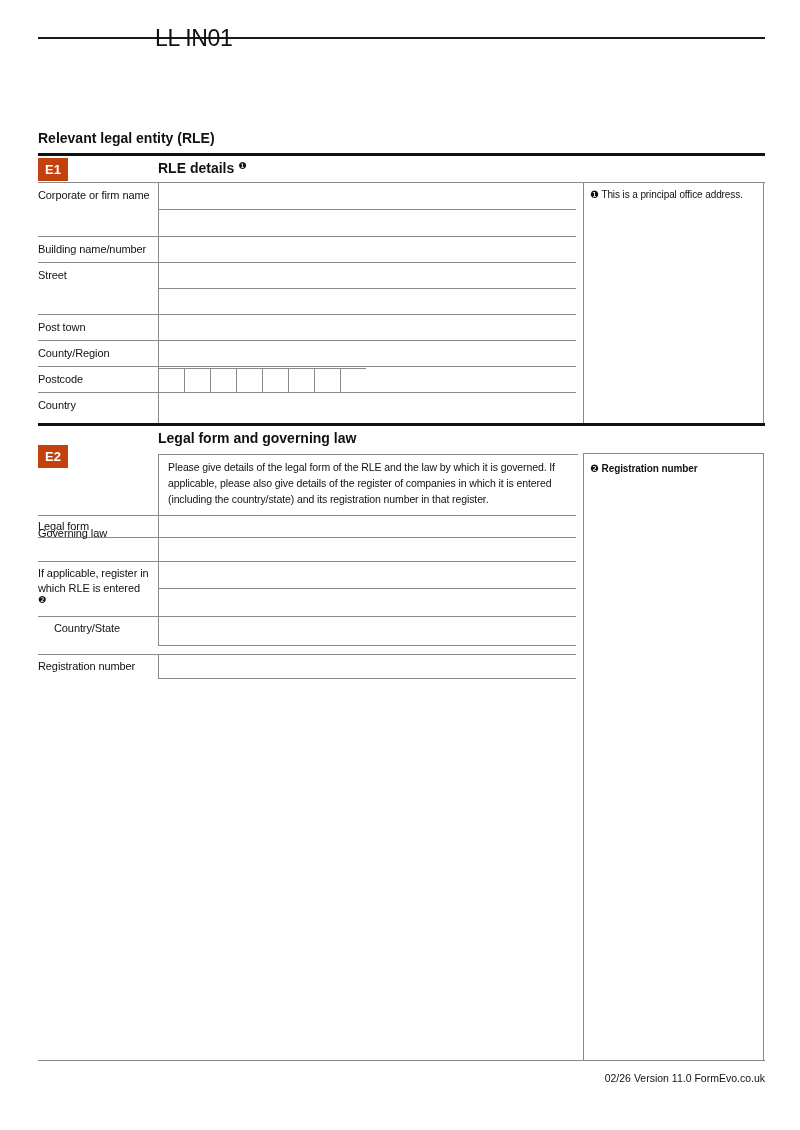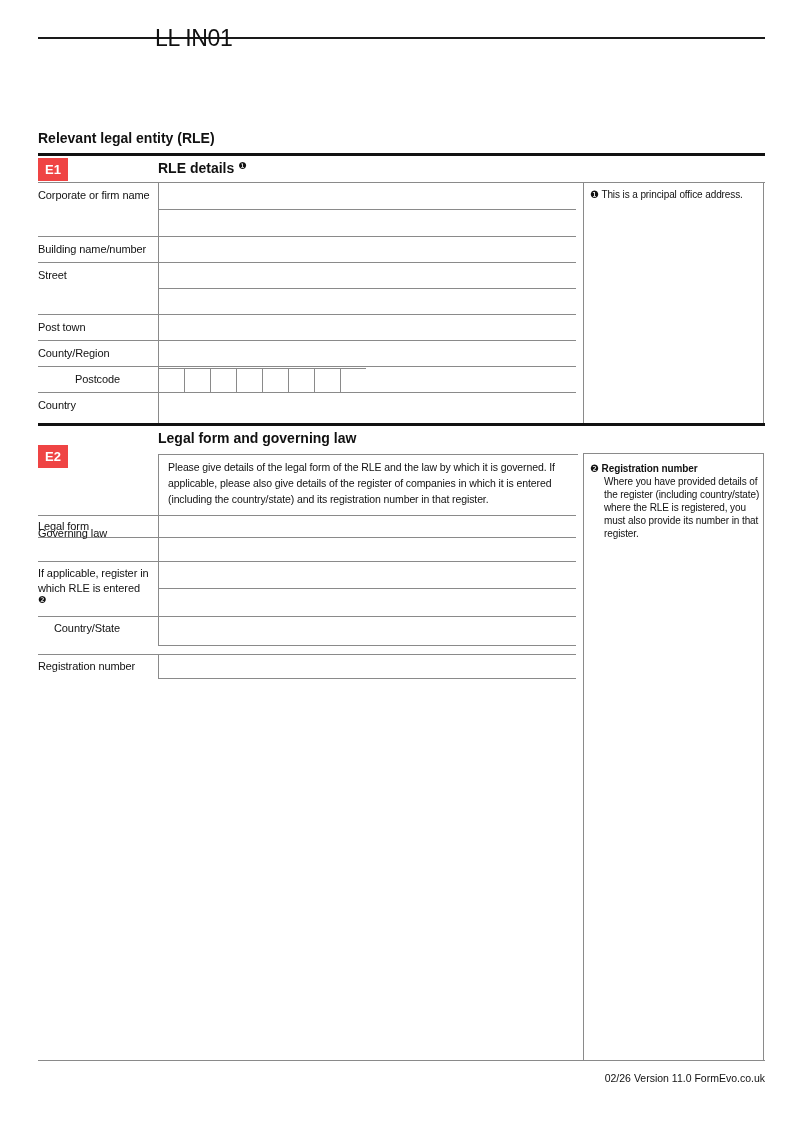--- a/index.html
+++ b/index.html
@@ -5,21 +5,21 @@
   html,body{margin:0;padding:0;background:#ffffff;}
   .page{position:relative;width:800px;height:1130px;background:#ffffff;overflow:hidden;
         font-family:"Liberation Sans","DejaVu Sans",sans-serif;color:#111;}
   .rule-thin{position:absolute;background:#1a1a1a;height:2px;}
   .rule-thick{position:absolute;background:#111;height:3px;}
   .gline{position:absolute;background:#8a8a8a;height:1px;}
   .vline{position:absolute;background:#8a8a8a;width:1px;}
   .form-code{position:absolute;left:155px;top:25px;font-size:23px;letter-spacing:-0.3px;}
   .form-title{position:absolute;left:155px;top:69px;font-size:12.5px;}
   .page-heading{position:absolute;left:38px;top:130px;font-size:14px;font-weight:bold;}
-  .badge{position:absolute;left:38px;width:30px;height:23px;background:#ef4444;color:#fff;
+  .badge{position:absolute;left:38px;width:30px;height:23px;background:#c2410c;color:#fff;
          font-size:13px;font-weight:bold;text-align:center;line-height:23px;}
   .sec-title{position:absolute;left:158px;font-size:14px;font-weight:bold;}
   .sup{font-family:"DejaVu Sans",sans-serif;font-size:9.5px;position:relative;top:-4px;font-weight:normal;}
   .label{position:absolute;left:38px;font-size:11px;line-height:15px;letter-spacing:-0.1px;}
   .nowrap{white-space:nowrap;}
   .field{position:absolute;background:transparent;}
   .pc-cell{position:absolute;width:26px;height:24px;border-top:1px solid #8a8a8a;border-left:1px solid #8a8a8a;box-sizing:border-box;}
   .sidebar{position:absolute;left:583px;width:181px;border-left:1px solid #8a8a8a;border-right:1px solid #8a8a8a;box-sizing:border-box;}
   .note-text{font-size:10px;line-height:13px;letter-spacing:-0.1px;}
   .marker{font-family:"DejaVu Sans",sans-serif;font-size:10px;}
@@ -54,21 +54,21 @@
   <div class="gline" style="left:38px;top:314px;width:538px;"></div>
   <div class="gline" style="left:38px;top:340px;width:538px;"></div>
   <div class="gline" style="left:38px;top:366px;width:538px;"></div>
   <div class="gline" style="left:38px;top:392px;width:538px;"></div>
 
   <div class="label" style="top:188px;width:112px;">Corporate or firm name</div>
   <div class="label nowrap" style="top:242px;">Building name/number</div>
   <div class="label nowrap" style="top:268px;">Street</div>
   <div class="label nowrap" style="top:320px;">Post town</div>
   <div class="label nowrap" style="top:346px;">County/Region</div>
-  <div class="label nowrap" style="top:372px;margin-left:37px;">Postcode</div>
+  <div class="label nowrap" style="top:372px;">Postcode</div>
   <div class="label nowrap" style="top:398px;">Country</div>
 
   <div class="field" style="left:160px;top:184px;width:414px;height:24px;"></div>
   <div class="field" style="left:160px;top:211px;width:414px;height:24px;"></div>
   <div class="field" style="left:160px;top:238px;width:414px;height:23px;"></div>
   <div class="field" style="left:160px;top:264px;width:414px;height:23px;"></div>
   <div class="field" style="left:160px;top:290px;width:414px;height:23px;"></div>
   <div class="field" style="left:160px;top:316px;width:414px;height:23px;"></div>
   <div class="field" style="left:160px;top:342px;width:414px;height:23px;"></div>
   <div class="field" style="left:160px;top:394px;width:414px;height:27px;"></div>
@@ -119,20 +119,19 @@
   <div class="field" style="left:160px;top:539px;width:414px;height:21px;"></div>
   <div class="field" style="left:160px;top:563px;width:414px;height:24px;"></div>
   <div class="field" style="left:160px;top:590px;width:414px;height:25px;"></div>
   <div class="field" style="left:160px;top:618px;width:414px;height:26px;"></div>
   <div class="field" style="left:160px;top:656px;width:414px;height:21px;"></div>
 
   <div class="sidebar" style="top:453px;height:608px;border-top:1px solid #8a8a8a;">
     <div class="note-text" style="position:absolute;left:6px;top:8px;width:170px;">
       <span class="marker">❷</span>
       <b>Registration number</b>
-      <div style="margin-left:14px;width:160px;">Where you have provided details of the register (including country/state) where the RLE is registered, you must also provide its number in that register.</div>
     </div>
   </div>
 
   <div class="gline" style="left:38px;top:1060px;width:727px;"></div>
   <div class="footer">02/26 Version 11.0 FormEvo.co.uk</div>
 
 </div>
 
 </body></html>

